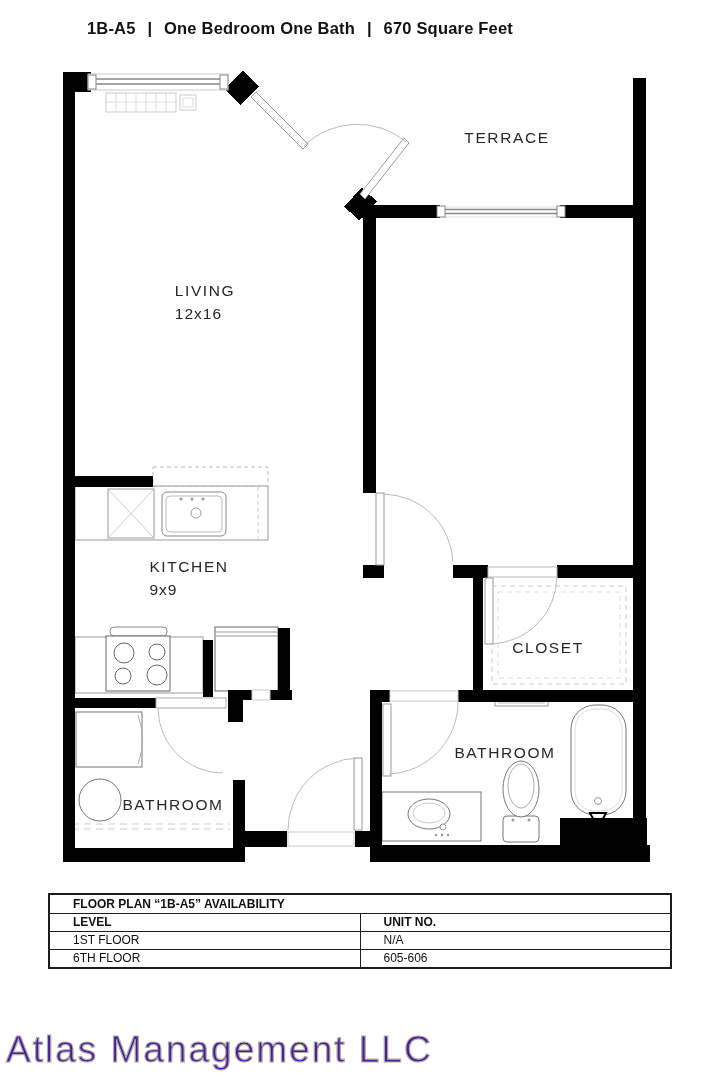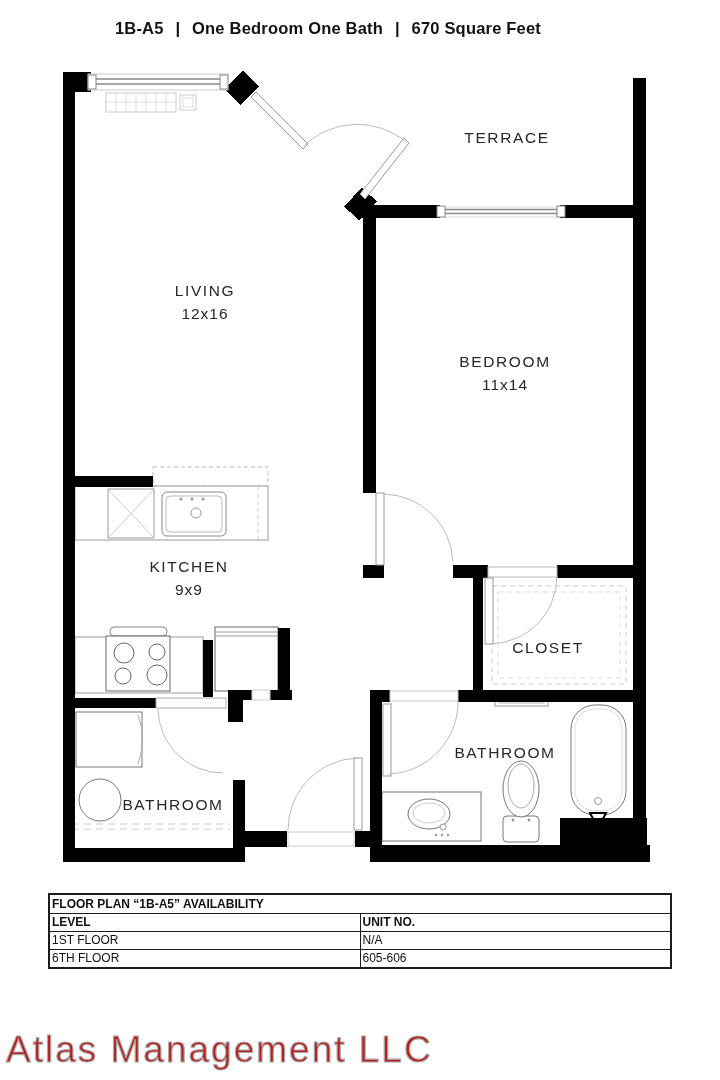--- a/index.html
+++ b/index.html
@@ -1,39 +1,39 @@
 <!DOCTYPE html>
 <html><head>
 <meta charset="utf-8">
 <style>
   html,body{margin:0;padding:0;background:#ffffff;}
   body{width:720px;height:1080px;position:relative;font-family:"Liberation Sans",sans-serif;overflow:hidden;}
   .stage{position:absolute;left:0;top:0;width:720px;height:1080px;background:#fff;}
 
   .plan-title{position:absolute;left:0;top:19px;width:600px;text-align:center;
-    font-size:16.5px;font-weight:bold;color:#121212;letter-spacing:.2px;padding-left:28px;}
+    font-size:16.5px;font-weight:bold;color:#121212;letter-spacing:.2px;}
   .plan-title .sep{margin:0 7px;font-weight:bold;}
 
   svg.floorplan{position:absolute;left:0;top:0;}
 
-  .room-label{position:absolute;transform:translate(-50%,-50%);text-align:center;
+  .room-label{position:absolute;transform:translate(-50%,-50%);text-align:left;
     color:#272727;font-size:15.5px;letter-spacing:1.6px;line-height:23px;white-space:nowrap;}
   .room-label .dims{letter-spacing:1px;}
 
   .avail{position:absolute;left:48px;top:893px;width:624px;border-collapse:collapse;
     font-size:12px;color:#111;table-layout:fixed;}
-  .avail td{border:1px solid #1c1c1c;padding:0 0 0 2px;vertical-align:middle;
+  .avail td{border:1px solid #1c1c1c;padding:0 0 0 23px;vertical-align:middle;
     height:17px;line-height:17px;white-space:nowrap;overflow:hidden;}
   .avail tr.t-title td{font-weight:bold;height:18px;}
   .avail tr.t-head td{font-weight:bold;height:17px;}
   .avail .col-level{width:90px;}
   .avail{border:2px solid #1c1c1c;}
 
   .watermark{position:absolute;left:6px;top:1029px;font-size:37px;letter-spacing:2px;
-    color:#b91c1c;-webkit-text-stroke:1.2px #ababab;white-space:nowrap;z-index:1;}
+    color:#4c1d95;-webkit-text-stroke:1.2px #ababab;white-space:nowrap;z-index:1;}
   .footnote{position:absolute;left:243px;top:1094px;font-size:16px;font-style:italic;
     color:#1e1e1e;white-space:nowrap;z-index:2;}
 </style>
 </head>
 <body>
 
 <div class="stage">
 
   <div class="plan-title">
     <span>1B-A5</span>
@@ -225,24 +225,20 @@
       </g>
 
       <rect x="252" y="690" width="18" height="10" fill="#ffffff" stroke="#cccccc"></rect>
     </g>
   </svg>
 
   <div class="room-label" style="left:205px;top:302px;">
     <div>LIVING</div>
     <div class="dims">12x16</div>
   </div>
-  <div class="room-label" style="left:505px;top:373px;">
-    <div>BEDROOM</div>
-    <div class="dims">11x14</div>
-  </div>
   <div class="room-label" style="left:189px;top:578px;">
     <div>KITCHEN</div>
     <div class="dims">9x9</div>
   </div>
   <div class="room-label" style="left:507px;top:137px;">
     <div>TERRACE</div>
   </div>
   <div class="room-label" style="left:548px;top:647px;">
     <div>CLOSET</div>
   </div>

